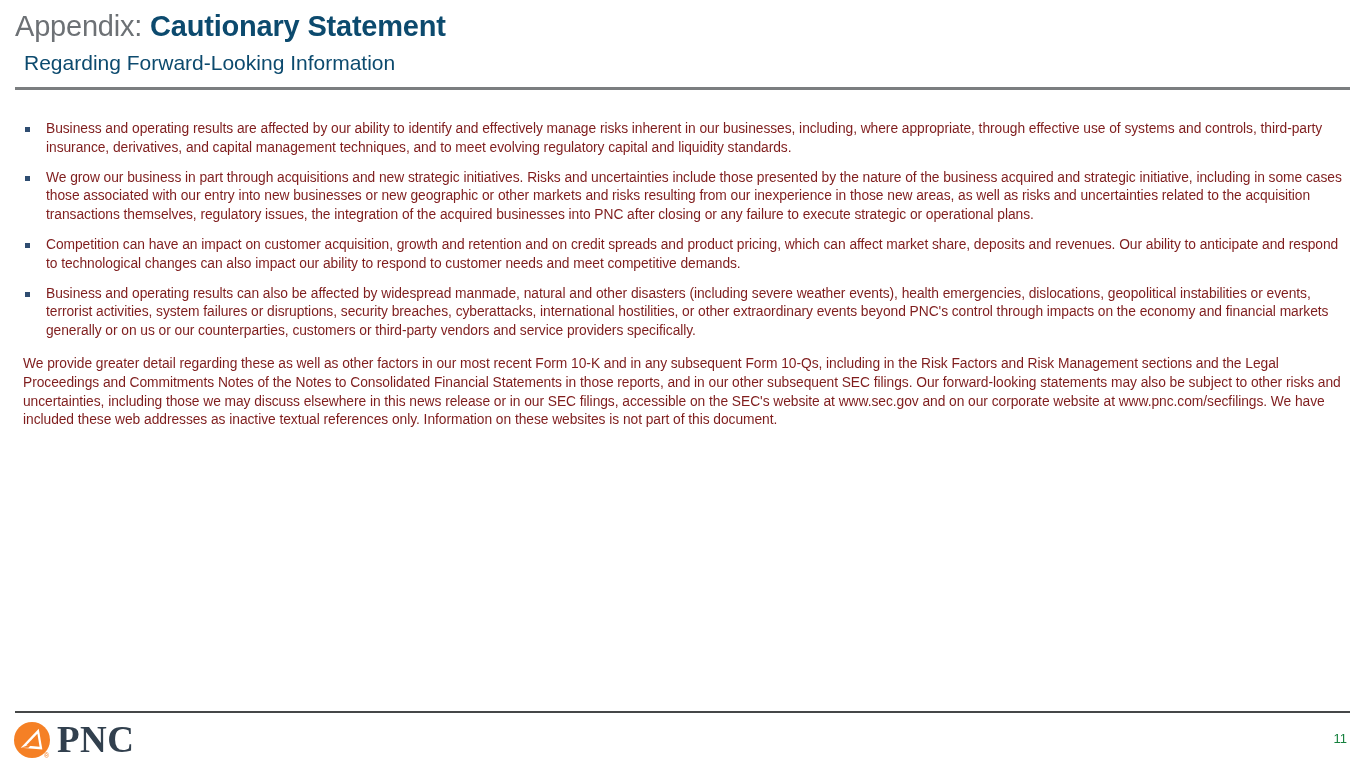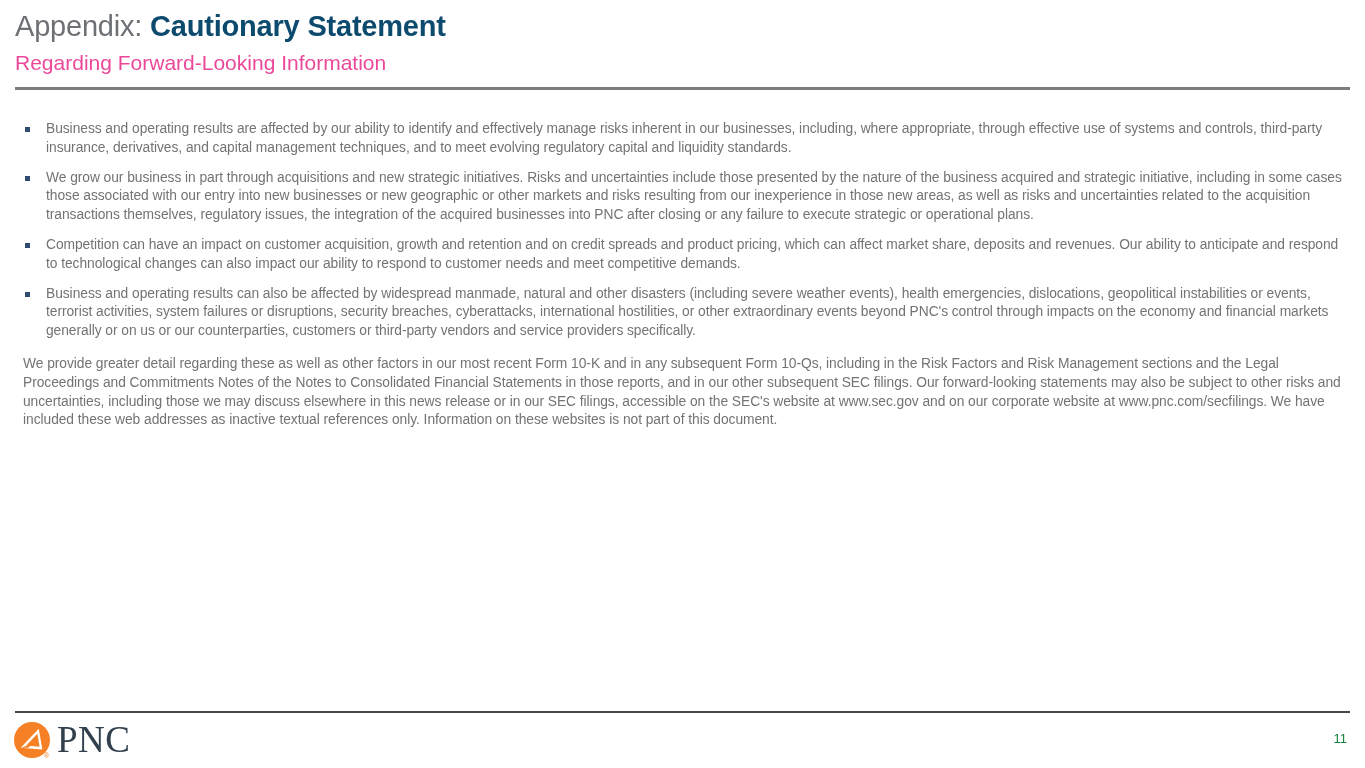--- a/index.html
+++ b/index.html
@@ -10,30 +10,30 @@
     position: relative;
     overflow: hidden;
   }
   .slide { position: absolute; inset: 0; background: #ffffff; }
 
   
   .header { position: absolute; left: 15px; top: 8px; right: 15px; }
   .title { font-size: 29px; line-height: 36px; letter-spacing: -0.2px; }
   .title .prefix { color: #6d7175; font-weight: 400; }
   .title .main { color: #0c4a6e; font-weight: 700; }
-  .subtitle { font-size: 21px; line-height: 26px; color: #ec4899; margin-top: 6px; font-weight: 400; }
+  .subtitle { font-size: 21px; line-height: 26px; color: #0c4a6e; margin-top: 6px; font-weight: 400; margin-left: 9px; }
   .header-rule {
     position: absolute; left: 15px; right: 15px; top: 87px;
     height: 3px; background: #7b7e80; border: 0;
   }
 
   
   .content {
     position: absolute; left: 23px; top: 120px; width: 1330px;
-    color: #737373; font-size: 13.8px; line-height: 18.8px; letter-spacing: -0.05px;
+    color: #7f1d1d; font-size: 13.8px; line-height: 18.8px; letter-spacing: -0.05px;
   }
   ul.bullets { list-style: none; }
   ul.bullets li {
     display: flex; align-items: flex-start;
     margin-bottom: 11px;
   }
   .bullet-marker {
     flex: 0 0 auto;
     width: 5px; height: 5px; background: #2f4d71;
     margin: 7px 16px 0 2px;
@@ -47,21 +47,21 @@
   }
   .logo { position: absolute; left: 14px; top: 722px; display: flex; align-items: center; }
   .logo-icon { position: relative; width: 36px; height: 36px; }
   .logo-reg {
     position: absolute; left: 30px; top: 30px;
     font-size: 7px; color: #F58025;
   }
   .wordmark {
     font-family: "Liberation Serif", serif;
     font-size: 37px; line-height: 36px; color: #32404e;
-    margin-left: 7px; letter-spacing: 0.5px; font-weight: 400;
+    margin-left: 7px; letter-spacing: 0.5px; font-weight: 700;
   }
   .page-number {
     position: absolute; right: 18px; top: 731px;
     font-size: 13px; color: #15803d;
   }
 </style>
 </head>
 <body>
 
 <div class="slide">

